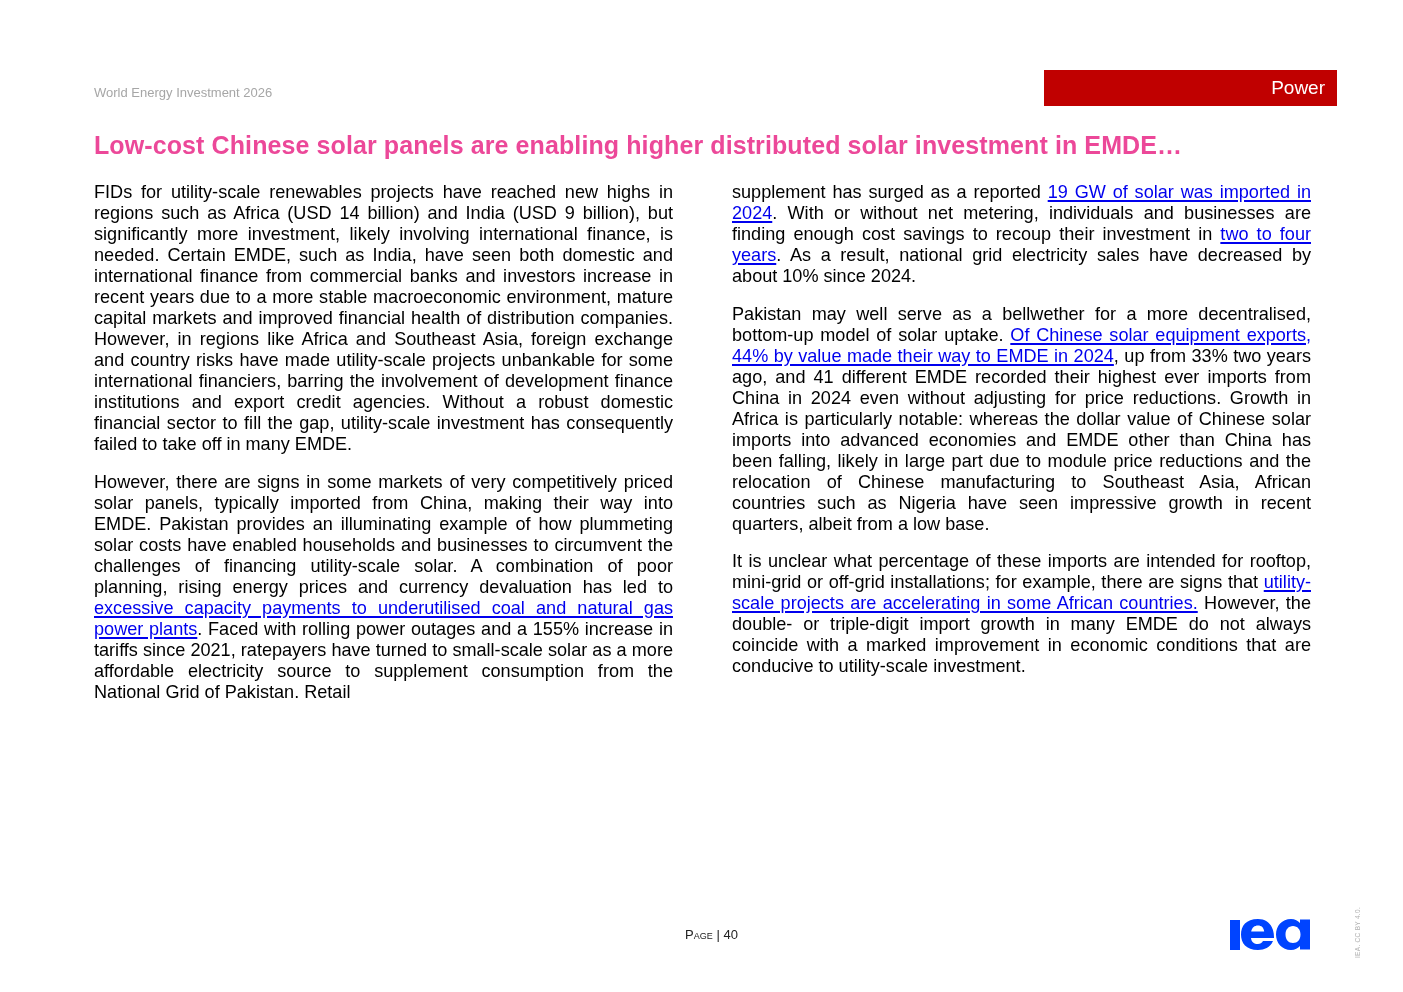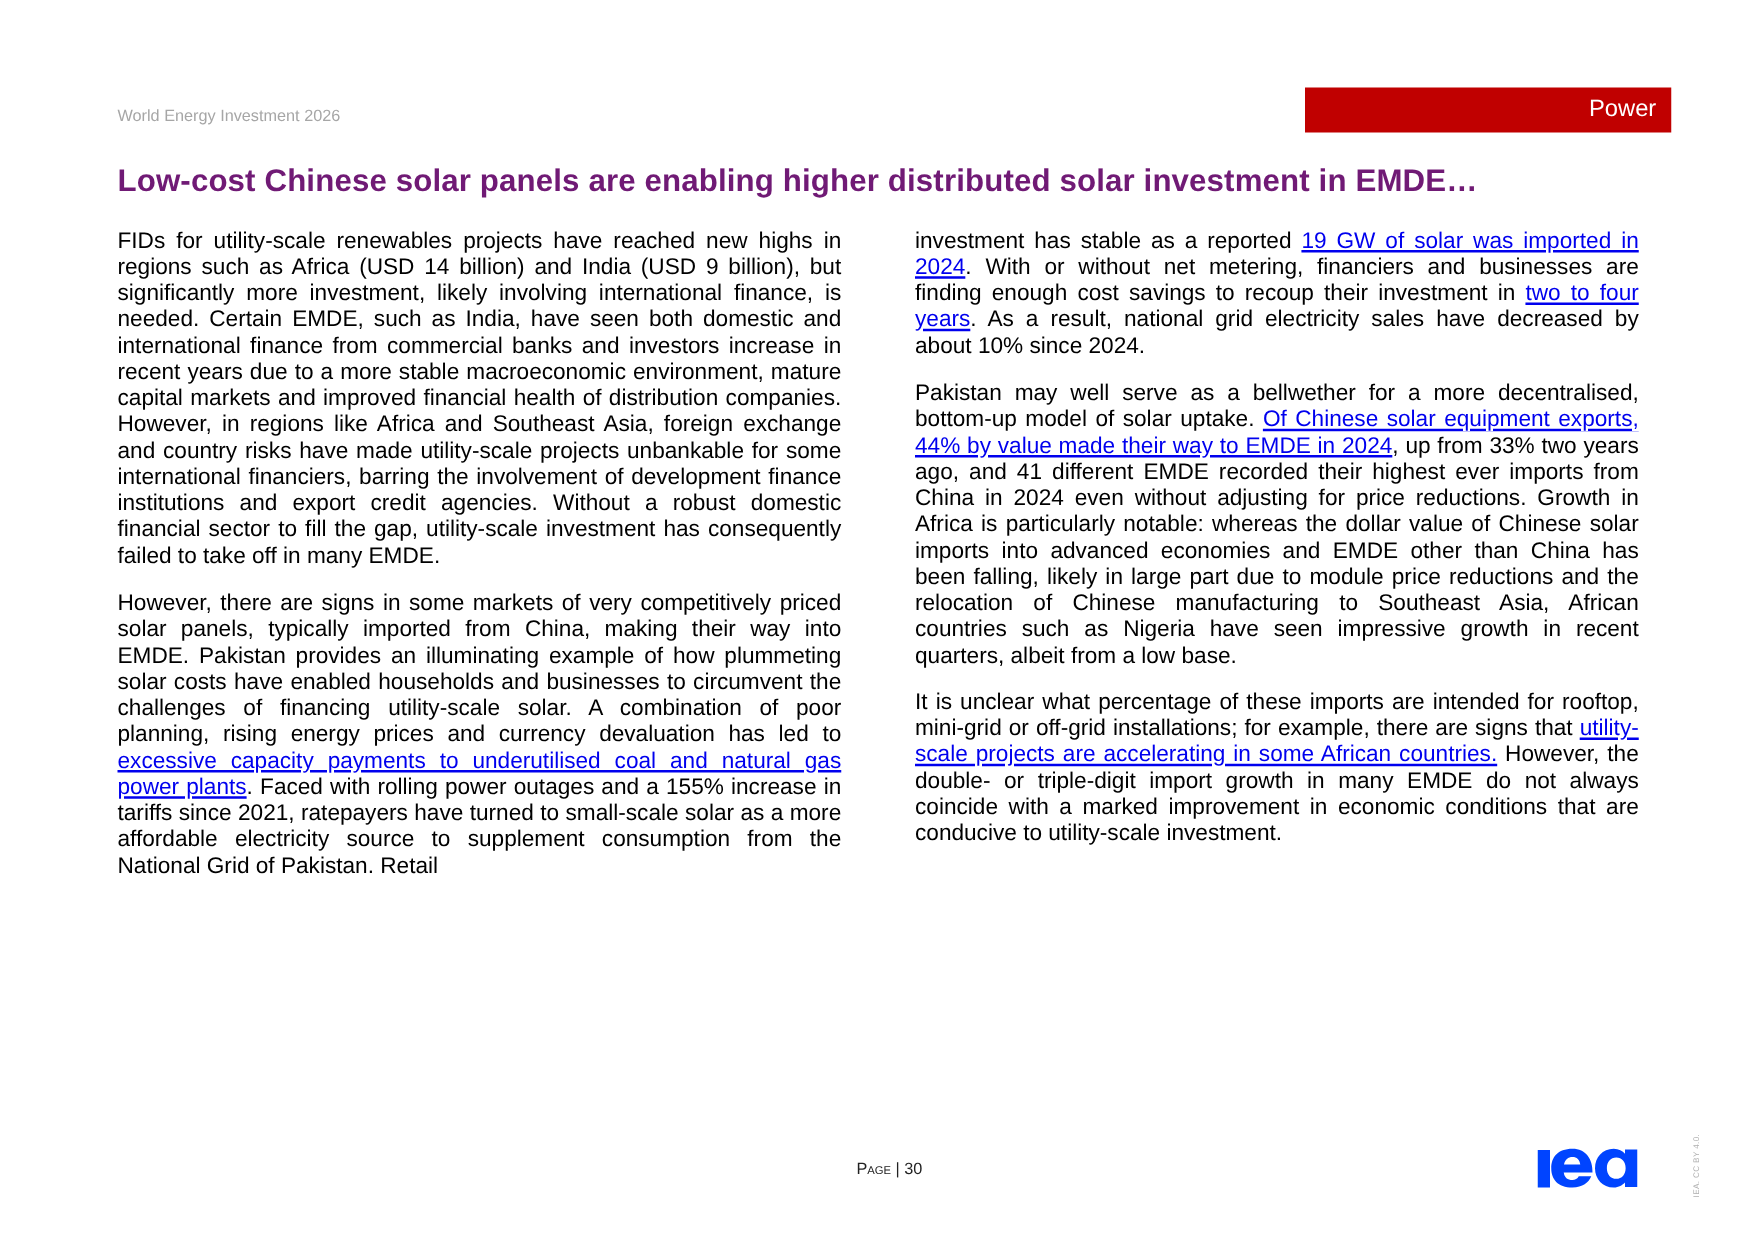--- a/index.html
+++ b/index.html
@@ -3,21 +3,21 @@
 <meta charset="utf-8">
 <style>
   html, body { margin: 0; padding: 0; background: #ffffff; }
   body { width: 1403px; height: 992px; position: relative; overflow: hidden;
          font-family: "Liberation Sans", sans-serif; color: #000; }
   .running-head { position: absolute; left: 94px; top: 85px; font-size: 13px; color: #a6a6a6; }
   .section-tab { position: absolute; left: 1044px; top: 70px; width: 293px; height: 36px;
                  background: #c00000; color: #fff; font-size: 19px; box-sizing: border-box;
                  padding-right: 12px; text-align: right; line-height: 36px; }
   .page-title { position: absolute; left: 94px; top: 131px; margin: 0; font-size: 25px;
-                font-weight: bold; color: #701a75; letter-spacing: 0.1px; white-space: nowrap; }
+                font-weight: bold; color: #ec4899; letter-spacing: 0.1px; white-space: nowrap; }
   .col { position: absolute; top: 182px; width: 579px; font-size: 18.1px; line-height: 21px;
          text-align: justify; }
   .col-left { left: 94px; }
   .col-right { left: 732px; }
   .col p { margin: 0 0 16.5px 0; }
   .col a { color: #0000ee; text-decoration: underline; text-decoration-thickness: 2px;
            text-underline-offset: 2px; cursor: pointer; }
   .page-num { position: absolute; left: 0; width: 1403px; top: 927px; text-align: center;
               font-size: 13px; color: #222; }
   .page-num .sc { font-variant: small-caps; margin-left: 20px; }
@@ -36,26 +36,26 @@
 </div>
 
 <h1 class="page-title">Low-cost Chinese solar panels are enabling higher distributed solar investment in EMDE…</h1>
 
 <div class="col col-left">
   <p><span>FIDs for utility-scale renewables projects have reached new highs in regions such as Africa (USD 14 billion) and India (USD 9 billion), but significantly more investment, likely involving international finance, is needed. Certain EMDE, such as India, have seen both domestic and international finance from commercial banks and investors increase in recent years due to a more stable macroeconomic environment, mature capital markets and improved financial health of distribution companies. However, in regions like Africa and Southeast Asia, foreign exchange and country risks have made utility-scale projects unbankable for some international financiers, barring the involvement of development finance institutions and export credit agencies. Without a robust domestic financial sector to fill the gap, utility-scale investment has consequently failed to take off in many EMDE.</span></p>
   <p><span>However, there are signs in some markets of very competitively priced solar panels, typically imported from China, making their way into EMDE. Pakistan provides an illuminating example of how plummeting solar costs have enabled households and businesses to circumvent the challenges of financing utility-scale solar. A combination of poor planning, rising energy prices and currency devaluation has led to </span><a>excessive capacity payments to underutilised coal and natural gas power plants</a><span>. Faced with rolling power outages and a 155% increase in tariffs since 2021, ratepayers have turned to small-scale solar as a more affordable electricity source to supplement consumption from the National Grid of Pakistan. Retail</span></p>
 </div>
 
 <div class="col col-right">
-  <p><span>investment has stable as a reported </span><a>19 GW of solar was imported in 2024</a><span>. With or without net metering, financiers and businesses are finding enough cost savings to recoup their investment in </span><a>two to four years</a><span>. As a result, national grid electricity sales have decreased by about 10% since 2024.</span></p>
+  <p><span>supplement has surged as a reported </span><a>19 GW of solar was imported in 2024</a><span>. With or without net metering, individuals and businesses are finding enough cost savings to recoup their investment in </span><a>two to four years</a><span>. As a result, national grid electricity sales have decreased by about 10% since 2024.</span></p>
   <p><span>Pakistan may well serve as a bellwether for a more decentralised, bottom-up model of solar uptake. </span><a>Of Chinese solar equipment exports, 44% by value made their way to EMDE in 2024</a><span>, up from 33% two years ago, and 41 different EMDE recorded their highest ever imports from China in 2024 even without adjusting for price reductions. Growth in Africa is particularly notable: whereas the dollar value of Chinese solar imports into advanced economies and EMDE other than China has been falling, likely in large part due to module price reductions and the relocation of Chinese manufacturing to Southeast Asia, African countries such as Nigeria have seen impressive growth in recent quarters, albeit from a low base.</span></p>
   <p><span>It is unclear what percentage of these imports are intended for rooftop, mini-grid or off-grid installations; for example, there are signs that </span><a>utility-scale projects are accelerating in some African countries.</a><span> However, the double- or triple-digit import growth in many EMDE do not always coincide with a marked improvement in economic conditions that are conducive to utility-scale investment.</span></p>
 </div>
 
-<div class="page-num"><span class="sc">Page</span><span> | </span><span>30</span></div>
+<div class="page-num"><span class="sc">Page</span><span> | </span><span>40</span></div>
 
 <svg class="logo" viewBox="0 0 80 36">
 
   <rect x="0" y="4" width="10" height="30" fill="#0044ff"></rect>
 
   <g>
     <path d="M28 3 C16 3 11 10 11 18.5 C11 27 16 34 28 34 C36 34 41 30 43 25 L33 25 C32 27 30 28 28 28 C24 28 21.5 26 21 22 L44 22 C44.3 11 38.5 3 28 3 Z M21.2 15.5 C22 11.5 24.5 9.5 28 9.5 C31.5 9.5 33.7 11.5 34.2 15.5 Z" fill="#0044ff"></path>
   </g>
 
   <g>

